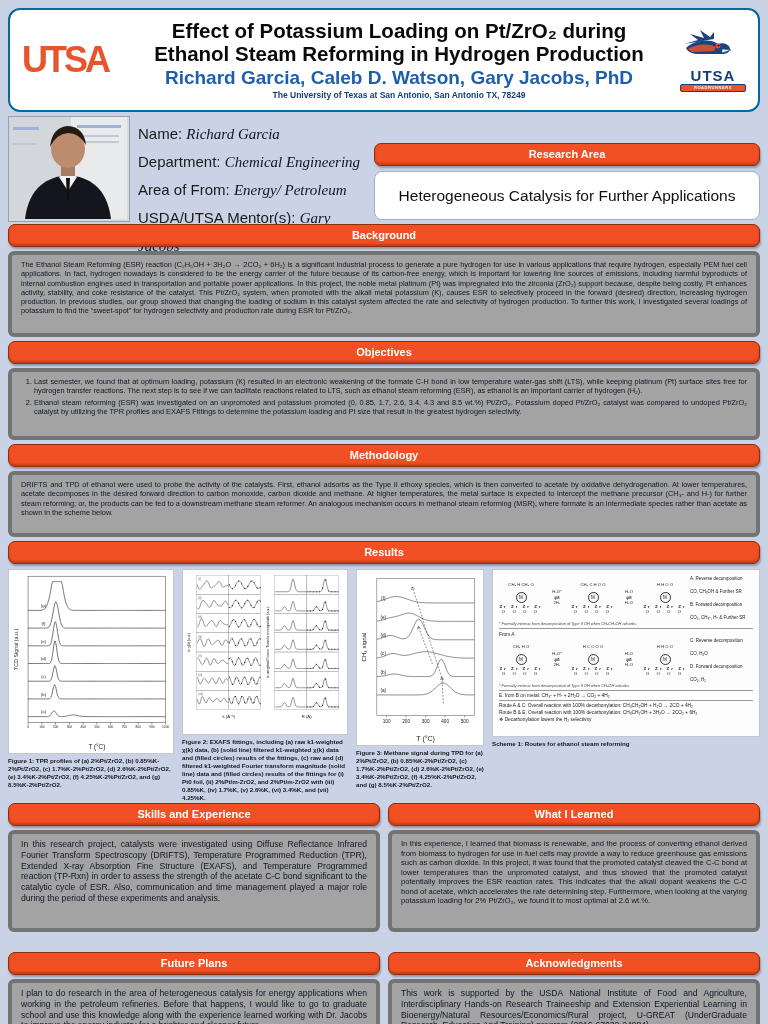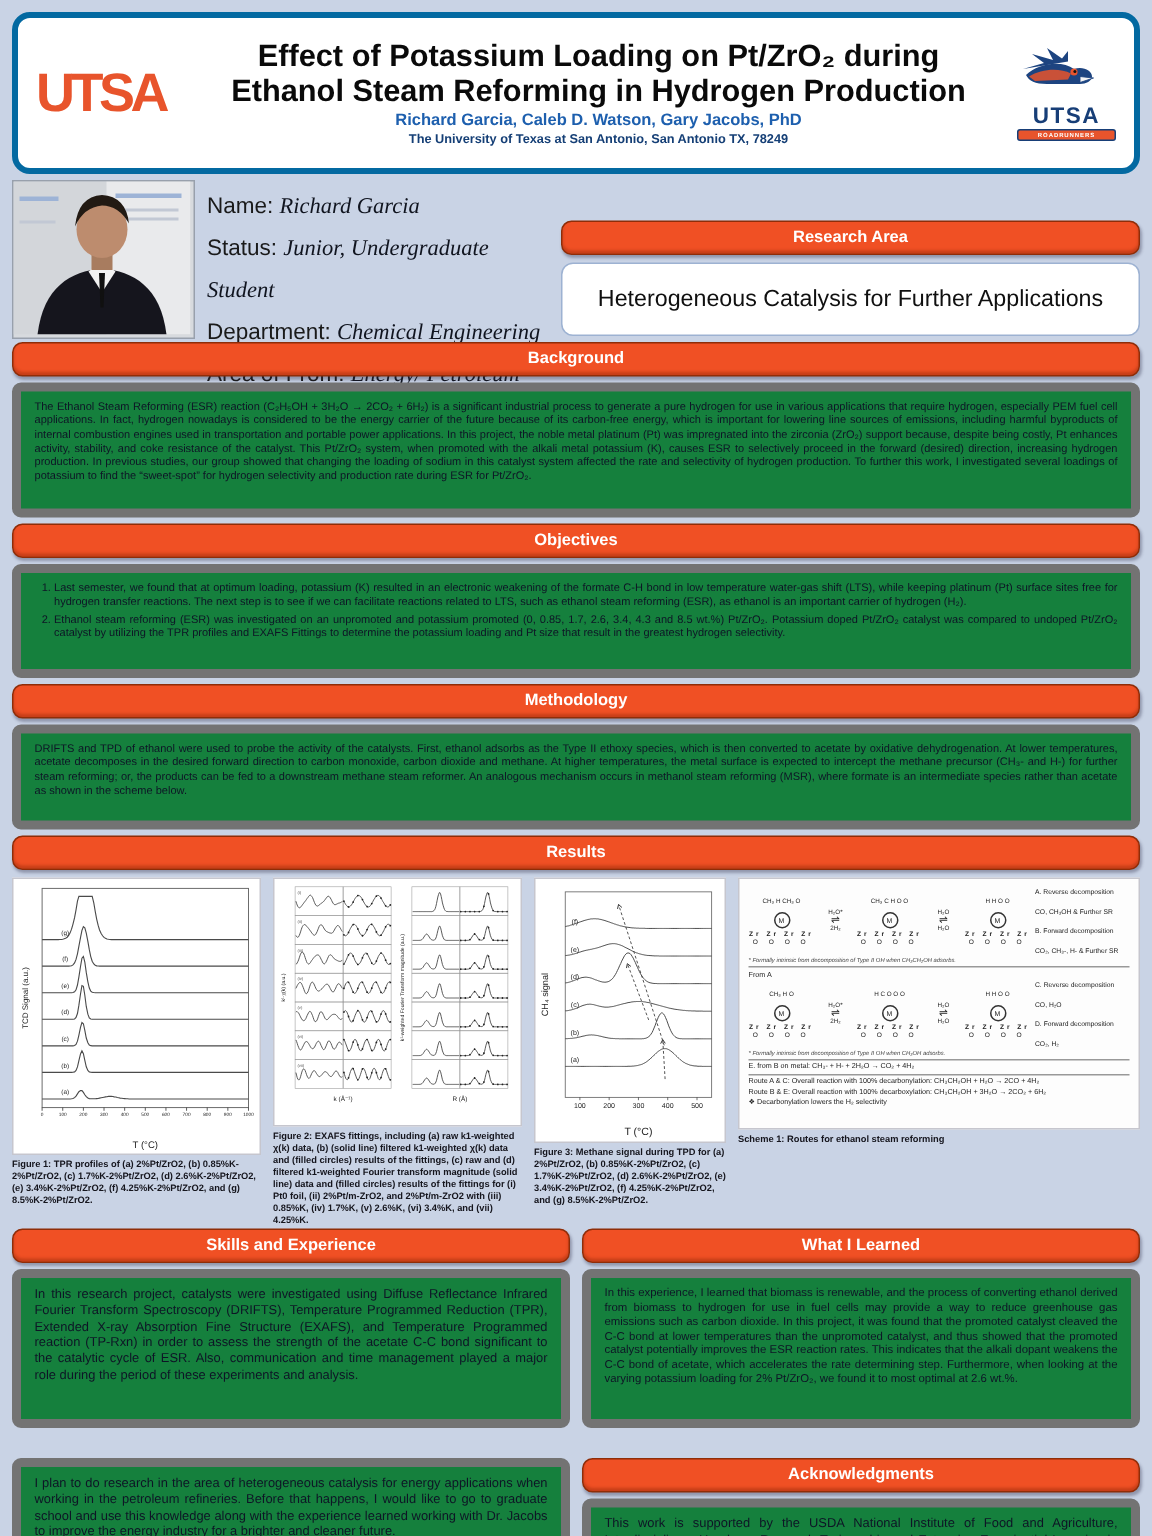--- a/index.html
+++ b/index.html
@@ -1,46 +1,46 @@
 <!DOCTYPE html>
 <html><head>
 <meta charset="utf-8">
 <style>
   html,body{margin:0;padding:0;background:#aebdd6;}
   .poster{width:768px;height:1024px;margin:0 auto;background:#c9d3e5;box-sizing:border-box;
     padding:8px 8px 0 8px;display:flex;flex-direction:column;gap:4px;overflow:hidden;
     font-family:"Liberation Sans","DejaVu Sans",sans-serif;color:#10141f;}
   
-  .header-box{background:#fff;border:4px solid #0369a1;border-radius:12px;height:96px;
+  .header-box{background:#fff;border:2px solid #0369a1;border-radius:12px;height:96px;
     display:flex;align-items:center;padding:2px 12px;gap:20px;flex:none;}
   .utsa-wordmark{color:#e8542c;font-size:36px;font-weight:800;letter-spacing:-3px;width:96px;flex:none;}
   .title-block{flex:1;text-align:center;}
   .title{font-size:20.5px;font-weight:bold;color:#0a0a0a;line-height:1.12;}
-  .authors{font-size:11px;font-weight:bold;color:#1d5fae;margin-top:2px;}
+  .authors{font-size:19px;font-weight:bold;color:#1d5fae;margin-top:2px;}
   .affiliation{font-size:8.5px;font-weight:bold;color:#153f76;margin-top:1px;}
   .roadrunner{width:66px;flex:none;text-align:center;line-height:1;}
   .rr-utsa{font-size:15px;font-weight:800;color:#173e77;letter-spacing:1px;
     text-shadow:-1px 0 #fff,1px 0 #fff,0 -1px #fff,0 1px #fff;}
   .rr-ribbon{background:#e8542c;border:1px solid #173e77;color:#fff;font-size:4px;font-weight:bold;
     letter-spacing:.6px;border-radius:2px;margin-top:1px;padding:1px 0;}
   
   .row2{display:flex;gap:8px;height:104px;flex:none;}
   .photo{width:120px;height:104px;flex:none;border:1px solid #98a0ac;background:#d7dade;}
   .info{width:228px;flex:none;font-size:15px;line-height:1.8;padding-top:4px;}
   .info .lbl{color:#1a1a1a;}
   .info .val{font-family:"Liberation Serif","DejaVu Serif",serif;font-style:italic;}
   .ra-col{flex:1;display:flex;flex-direction:column;gap:5px;margin-top:27px;}
   .ra-box{background:#fff;border:1px solid #9db2d2;border-radius:8px;flex:1;display:flex;
     align-items:center;justify-content:center;font-size:15.5px;color:#101010;}
   
   .bar{background:#f05024;border:1px solid #8f2d08;border-radius:7px;color:#fff;font-weight:bold;
     text-align:center;font-size:11px;height:21px;line-height:20px;flex:none;
     box-shadow:1px 2px 2px rgba(40,40,70,.35), inset 0 -2px 2px rgba(120,30,0,.35);}
   
-  .tbox{background:#15803d;border:6px solid #737373;border-radius:6px;padding:5px 9px;
+  .tbox{background:#a3a3a3;border:4px solid #737373;border-radius:6px;padding:5px 9px;
     font-size:7.35px;line-height:1.26;text-align:justify;color:#0e1526;flex:none;}
   .tbox ol{margin:0;padding-left:13px;}
   .tbox li{margin-bottom:2px;}
   
   .figs{display:flex;gap:8px;height:214px;align-items:flex-start;flex:none;margin-top:1px;}
   .figcol{display:flex;flex-direction:column;}
   .figcol.c1{flex:0 0 166px;}
   .figcol.c2{flex:0 0 166px;}
   .figcol.c3{flex:0 0 128px;}
   .figcol.c4{flex:1;}
@@ -112,21 +112,20 @@
         <path d="M16 102 C20 70 38 60 59 58 C80 60 98 70 102 102 Z" fill="#15151d"></path>
         <polygon points="50,60 59,74 68,60 64,57 54,57" fill="#f2f2f2"></polygon>
         <polygon points="57,61 61,61 60,84 58,84" fill="#101010"></polygon>
         <rect x="52" y="46" width="14" height="13" fill="#a87c5f"></rect>
         <ellipse cx="59" cy="32" rx="17" ry="19" fill="#bd8c6e"></ellipse>
         <path d="M41 30 Q43 10 59 9 Q75 10 77 28 Q70 16 59 16 Q47 17 41 30 Z" fill="#221a13"></path>
       </svg>
     </div>
     <div class="info">
       <div><span class="lbl">Name:</span> <span class="val">Richard Garcia</span></div>
-      <div><span class="lbl">Status:</span> <span class="val">Junior, Undergraduate Student</span></div>
       <div><span class="lbl">Department:</span> <span class="val">Chemical Engineering</span></div>
       <div><span class="lbl">Area of From:</span> <span class="val">Energy/ Petroleum</span></div>
       <div><span class="lbl">USDA/UTSA Mentor(s):</span> <span class="val">Gary Jacobs</span></div>
     </div>
     <div class="ra-col">
       <div class="bar">Research Area</div>
       <div class="ra-box">
           <span>Heterogeneous Catalysis for Further Applications</span>
         </div>
     </div>
@@ -559,20 +558,21 @@
       <div class="tbox tall" style="font-size:8.6px;">In this research project, catalysts were investigated using Diffuse Reflectance Infrared Fourier Transform Spectroscopy (DRIFTS), Temperature Programmed Reduction (TPR), Extended X-ray Absorption Fine Structure (EXAFS), and Temperature Programmed reaction (TP-Rxn) in order to assess the strength of the acetate C-C bond significant to the catalytic cycle of ESR. Also, communication and time management played a major role during the period of these experiments and analysis.</div>
     </div>
     <div class="col">
       <div class="bar">What I Learned</div>
       <div class="tbox tall" style="font-size:7.6px;">In this experience, I learned that biomass is renewable, and the process of converting ethanol derived from biomass to hydrogen for use in fuel cells may provide a way to reduce greenhouse gas emissions such as carbon dioxide. In this project, it was found that the promoted catalyst cleaved the C-C bond at lower temperatures than the unpromoted catalyst, and thus showed that the promoted catalyst potentially improves the ESR reaction rates. This indicates that the alkali dopant weakens the C-C bond of acetate, which accelerates the rate determining step. Furthermore, when looking at the varying potassium loading for 2% Pt/ZrO₂, we found it to most optimal at 2.6 wt.%.</div>
     </div>
   </div>
 
   <div class="two-col">
     <div class="col">
+      <div class="bar">Future Plans</div>
       <div class="tbox mid" style="font-size:8.6px;">I plan to do research in the area of heterogeneous catalysis for energy applications when working in the petroleum refineries. Before that happens, I would like to go to graduate school and use this knowledge along with the experience learned working with Dr. Jacobs to improve the energy industry for a brighter and cleaner future.</div>
     </div>
     <div class="col">
       <div class="bar">Acknowledgments</div>
       <div class="tbox mid" style="font-size:8.6px;">This work is supported by the USDA National Institute of Food and Agriculture, Interdisciplinary Hands-on Research Traineeship and Extension Experiential Learning in Bioenergy/Natural Resources/Economics/Rural project, U-GREAT (UnderGraduate Research, Education And Training) program (2016-67032-24984).</div>
     </div>
   </div>
 
   <div class="bar">Reference</div>
   <div class="refline">1.  Martinelli, M., Watson, C.D., Jacobs, G., “Sodium doping of Pt/m-ZrO₂ promotes C-C scission and decarboxylation during ethanol steam reforming,” International Journal of Hydrogen Energy, available online, 2019.</div>

